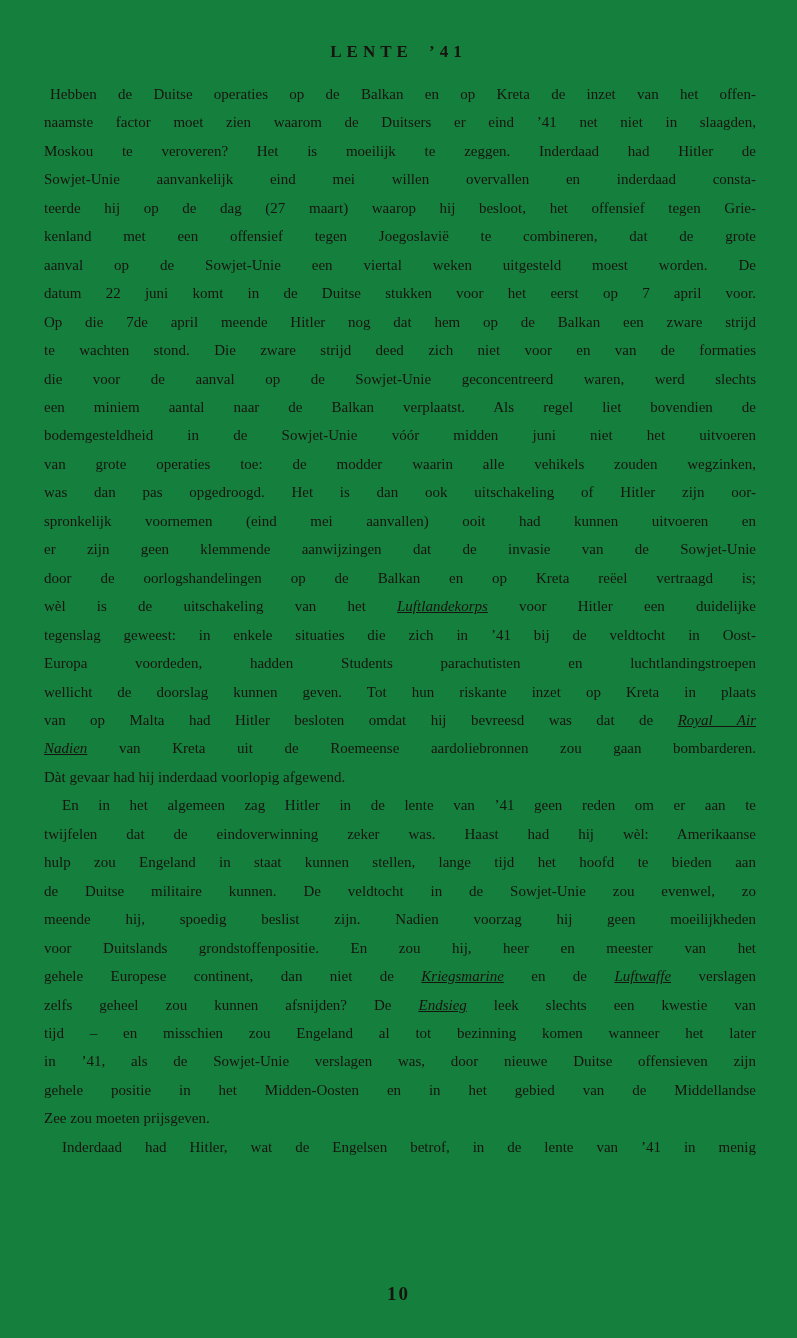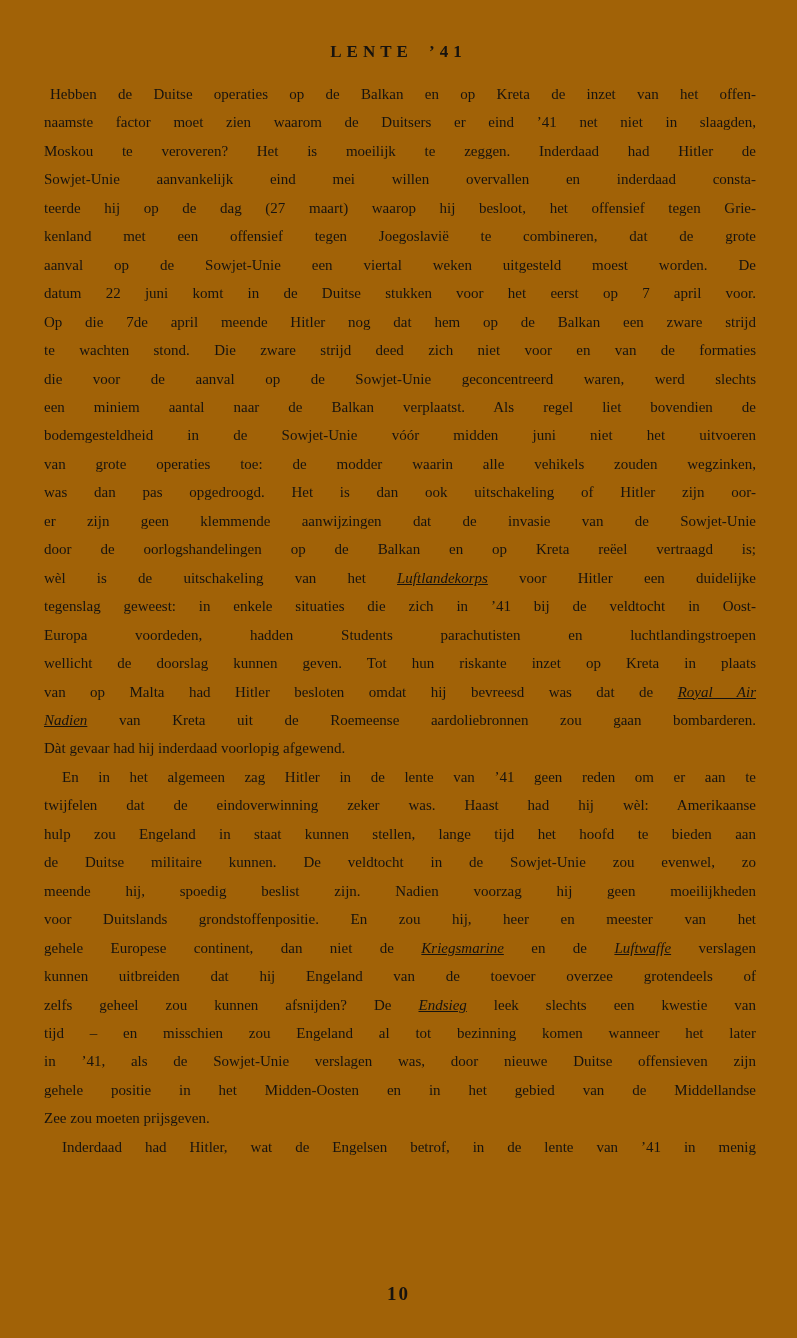--- a/index.html
+++ b/index.html
@@ -4,21 +4,21 @@
 <style>
   html, body {
     margin: 0;
     padding: 0;
     background: #ffffff;
   }
   .page {
     position: relative;
     width: 797px;
     height: 1338px;
-    background: #a16207;
+    background: #15803d;
     overflow: hidden;
     font-family: "Liberation Serif", "DejaVu Serif", serif;
     color: #17130f;
   }
   .running-header {
     position: absolute;
     top: 42px;
     left: 0;
     right: 0;
     text-align: center;
@@ -72,37 +72,37 @@
       <div class="line"><span>kenland met een offensief tegen Joegoslavië te combineren, dat de grote</span></div>
       <div class="line"><span>aanval op de Sowjet-Unie een viertal weken uitgesteld moest worden. De</span></div>
       <div class="line"><span>datum 22 juni komt in de Duitse stukken voor het eerst op 7 april voor.</span></div>
       <div class="line"><span>Op die 7de april meende Hitler nog dat hem op de Balkan een zware strijd</span></div>
       <div class="line"><span>te wachten stond. Die zware strijd deed zich niet voor en van de formaties</span></div>
       <div class="line"><span>die voor de aanval op de Sowjet-Unie geconcentreerd waren, werd slechts</span></div>
       <div class="line"><span>een miniem aantal naar de Balkan verplaatst. Als regel liet bovendien de</span></div>
       <div class="line"><span>bodemgesteldheid in de Sowjet-Unie vóór midden juni niet het uitvoeren</span></div>
       <div class="line"><span>van grote operaties toe: de modder waarin alle vehikels zouden wegzinken,</span></div>
       <div class="line"><span>was dan pas opgedroogd. Het is dan ook uitschakeling of Hitler zijn oor-</span></div>
+      <div class="line"><span>spronkelijk voornemen (eind mei aanvallen) ooit had kunnen uitvoeren en</span></div>
       <div class="line"><span>er zijn geen klemmende aanwijzingen dat de invasie van de Sowjet-Unie</span></div>
       <div class="line"><span>door de oorlogshandelingen op de Balkan en op Kreta reëel vertraagd is;</span></div>
       <div class="line"><span>wèl is de uitschakeling van het </span><span class="it">Luftlandekorps</span><span> voor Hitler een duidelijke</span></div>
       <div class="line"><span>tegenslag geweest: in enkele situaties die zich in ’41 bij de veldtocht in Oost-</span></div>
       <div class="line"><span>Europa voordeden, hadden Students parachutisten en luchtlandingstroepen</span></div>
       <div class="line"><span>wellicht de doorslag kunnen geven. Tot hun riskante inzet op Kreta in plaats</span></div>
       <div class="line"><span>van op Malta had Hitler besloten omdat hij bevreesd was dat de </span><span class="it">Royal Air</span></div>
       <div class="line"><span class="it">Nadien</span><span> van Kreta uit de Roemeense aardoliebronnen zou gaan bombarderen.</span></div>
       <div class="line end"><span>Dàt gevaar had hij inderdaad voorlopig afgewend.</span></div>
       <div class="line" style="text-indent: 18px;"><span>En in het algemeen zag Hitler in de lente van ’41 geen reden om er aan te</span></div>
       <div class="line"><span>twijfelen dat de eindoverwinning zeker was. Haast had hij wèl: Amerikaanse</span></div>
       <div class="line"><span>hulp zou Engeland in staat kunnen stellen, lange tijd het hoofd te bieden aan</span></div>
       <div class="line"><span>de Duitse militaire kunnen. De veldtocht in de Sowjet-Unie zou evenwel, zo</span></div>
       <div class="line"><span>meende hij, spoedig beslist zijn. Nadien voorzag hij geen moeilijkheden</span></div>
       <div class="line"><span>voor Duitslands grondstoffenpositie. En zou hij, heer en meester van het</span></div>
       <div class="line"><span>gehele Europese continent, dan niet de </span><span class="it">Kriegsmarine</span><span> en de </span><span class="it">Luftwaffe</span><span> verslagen</span></div>
-      <div class="line"><span>kunnen uitbreiden dat hij Engeland van de toevoer overzee grotendeels of</span></div>
       <div class="line"><span>zelfs geheel zou kunnen afsnijden? De </span><span class="it">Endsieg</span><span> leek slechts een kwestie van</span></div>
       <div class="line"><span>tijd – en misschien zou Engeland al tot bezinning komen wanneer het later</span></div>
       <div class="line"><span>in ’41, als de Sowjet-Unie verslagen was, door nieuwe Duitse offensieven zijn</span></div>
       <div class="line"><span>gehele positie in het Midden-Oosten en in het gebied van de Middellandse</span></div>
       <div class="line end"><span>Zee zou moeten prijsgeven.</span></div>
       <div class="line" style="text-indent: 18px;"><span>Inderdaad had Hitler, wat de Engelsen betrof, in de lente van ’41 in menig</span></div>
     </div>
 
   <div class="page-number">10</div>
 </div>

